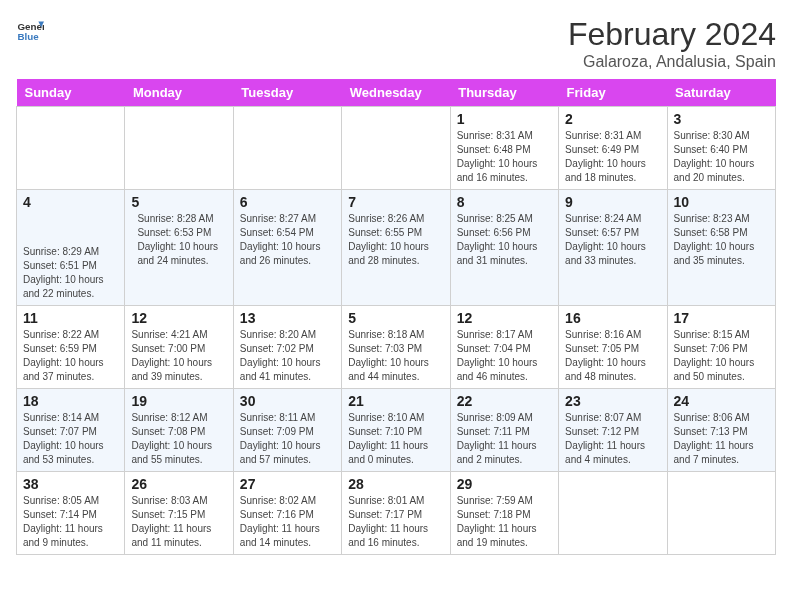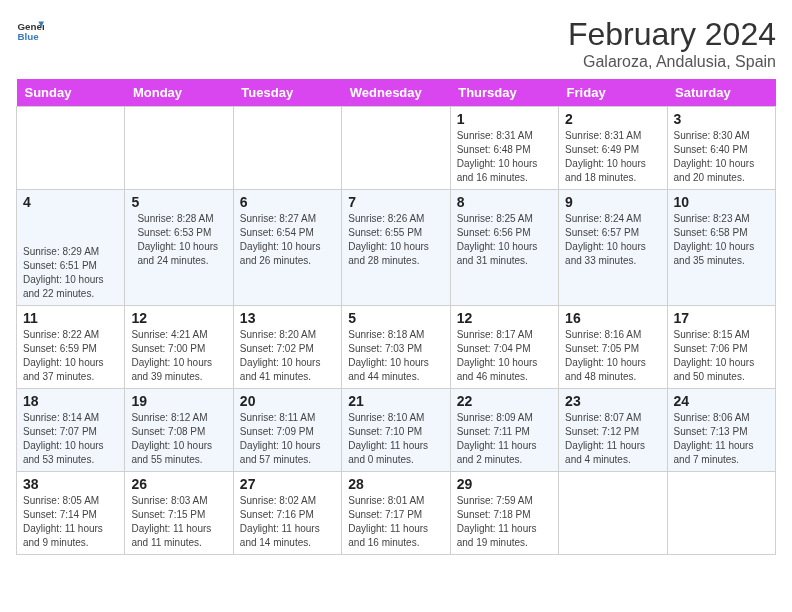--- a/index.html
+++ b/index.html
@@ -232,21 +232,21 @@
 Sunset: 7:07 PM
 Daylight: 10 hours and 53 minutes.</div>
         </td>
         <td>
           <span class="day-number">19</span>
           <div class="day-info" style="white-space: pre-line;">Sunrise: 8:12 AM
 Sunset: 7:08 PM
 Daylight: 10 hours and 55 minutes.</div>
         </td>
         <td>
-          <span class="day-number">20</span>
+          <span class="day-number">30</span>
           <div class="day-info" style="white-space: pre-line;">Sunrise: 8:11 AM
 Sunset: 7:09 PM
 Daylight: 10 hours and 57 minutes.</div>
         </td>
         <td>
           <span class="day-number">21</span>
           <div class="day-info" style="white-space: pre-line;">Sunrise: 8:10 AM
 Sunset: 7:10 PM
 Daylight: 11 hours and 0 minutes.</div>
         </td>

